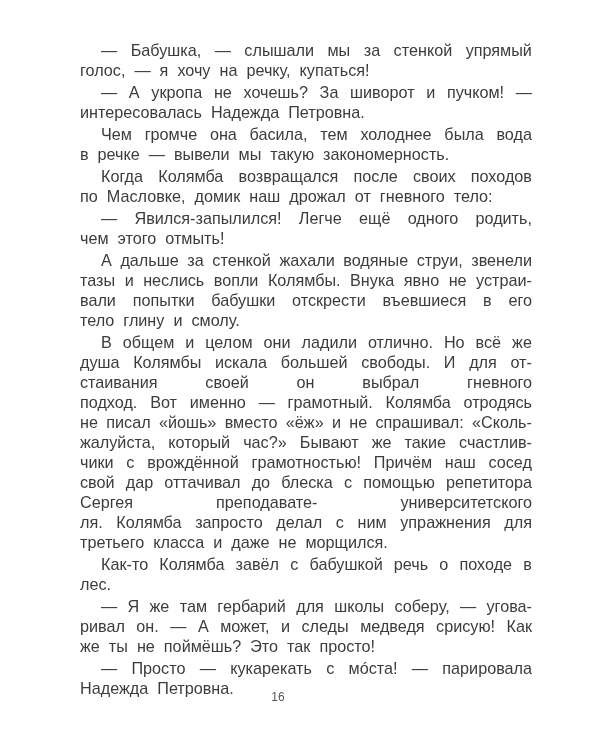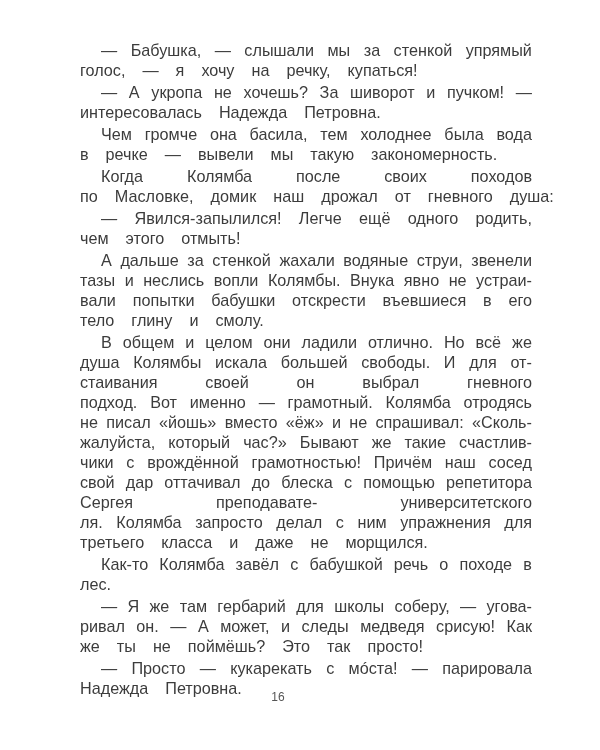--- a/index.html
+++ b/index.html
@@ -3,21 +3,21 @@
   <meta charset="utf-8">
   <style>
     html, body { margin: 0; padding: 0; background: #ffffff; }
     body { width: 600px; height: 750px; position: relative; overflow: hidden; }
     .page { position: absolute; left: 80px; top: 40px; width: 452px; }
     .para-lines { margin: 0 0 2px 0; font-family: "Liberation Sans", sans-serif; font-size: 16.2px; line-height: 20px; color: #3c3c3c; }
     .pline {
       display: flex; justify-content: space-between; white-space: nowrap; height: 20px;
     }
     .pline.indent { padding-left: 21px; }
-    .pline.last { justify-content: flex-start; gap: 12px; }
+    .pline.last { justify-content: flex-start; gap: 4px; }
     .pline.last span { margin-right: 5px; }
     .page-number {
       position: absolute; left: 0; width: 556px; top: 690px; text-align: center;
       font-family: "Liberation Sans", sans-serif; font-size: 12px; color: #555;
     }
   </style>
 </head>
 <body>
 
 <div class="page" id="page">
@@ -79,33 +79,34 @@
         <span>вывели</span>
         <span>мы</span>
         <span>такую</span>
         <span>закономерность.</span>
       </div>
     </div>
     <div class="para-lines">
       <div class="pline indent">
         <span>Когда</span>
         <span>Колямба</span>
+        <span>возвращался</span>
         <span>после</span>
         <span>своих</span>
         <span>походов</span>
       </div>
       <div class="pline last">
         <span>по</span>
         <span>Масловке,</span>
         <span>домик</span>
         <span>наш</span>
         <span>дрожал</span>
         <span>от</span>
         <span>гневного</span>
-        <span>душа:</span>
+        <span>тело:</span>
       </div>
     </div>
     <div class="para-lines">
       <div class="pline indent">
         <span>—</span>
         <span>Явился-запылился!</span>
         <span>Легче</span>
         <span>ещё</span>
         <span>одного</span>
         <span>родить,</span>

